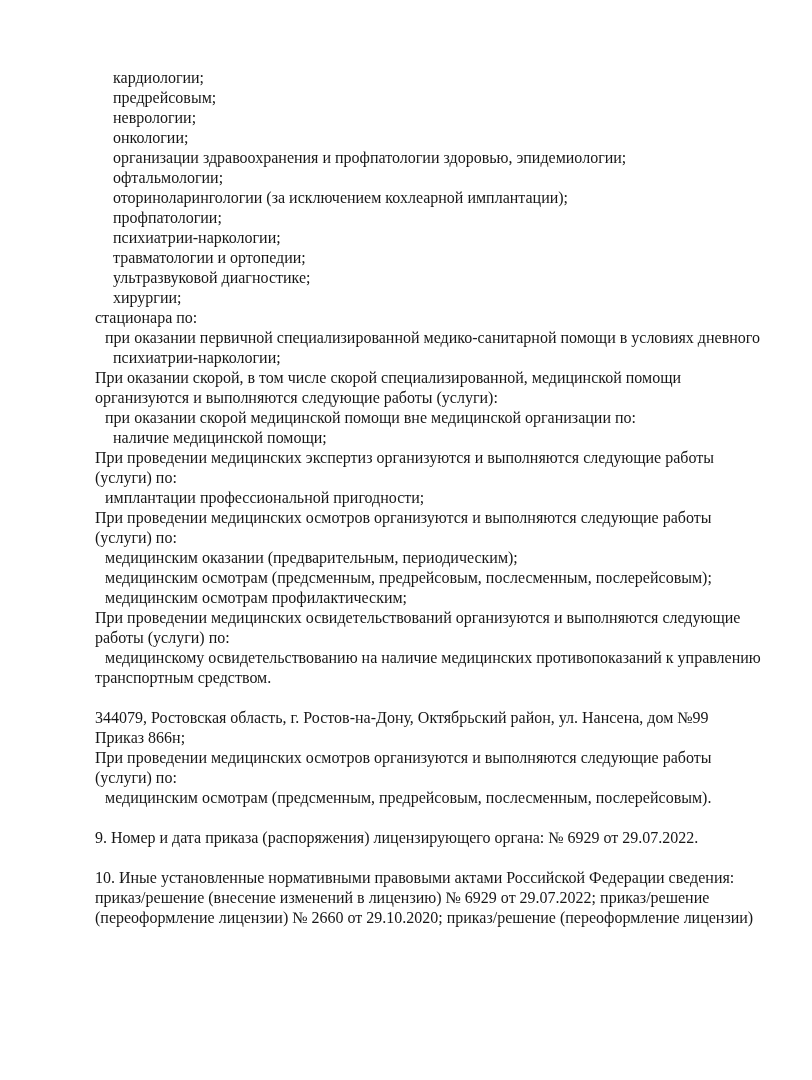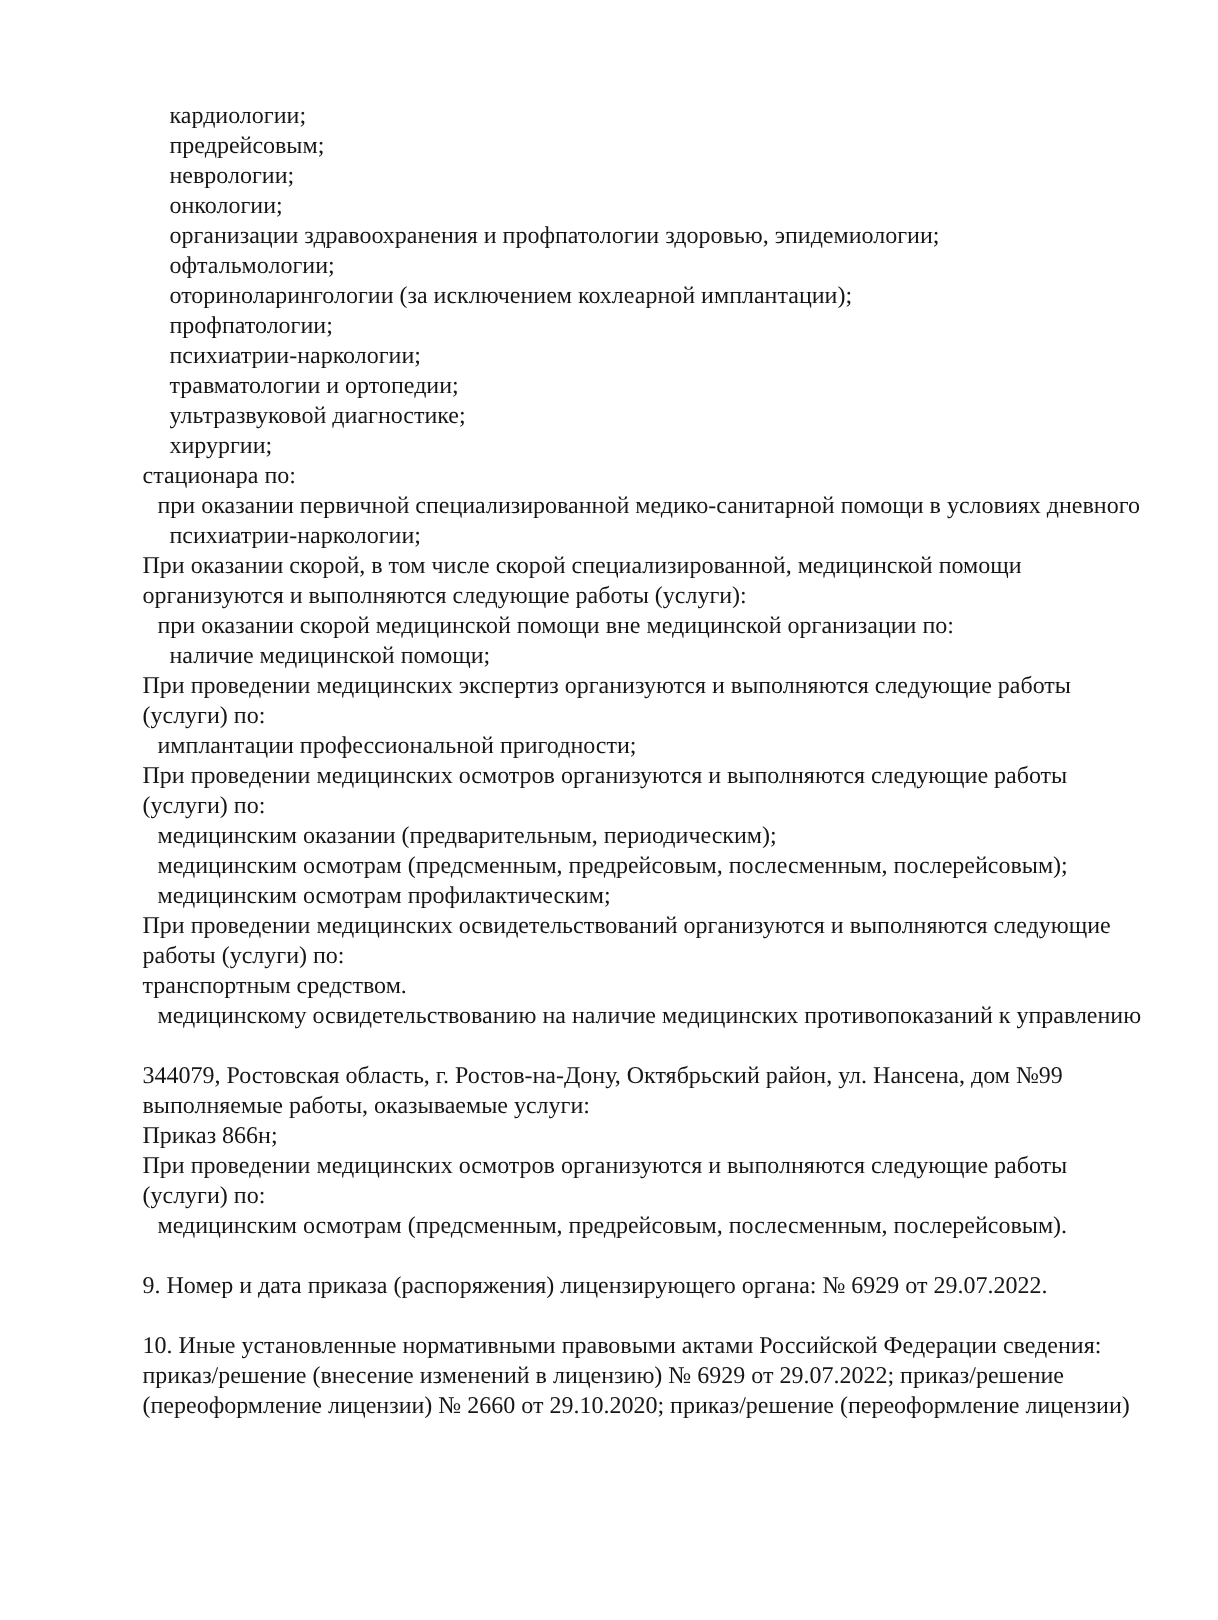--- a/index.html
+++ b/index.html
@@ -58,25 +58,24 @@
       <div class="doc-line">При проведении медицинских экспертиз организуются и выполняются следующие работы</div>
       <div class="doc-line">(услуги) по:</div>
       <div class="doc-line ind-1">имплантации профессиональной пригодности;</div>
       <div class="doc-line">При проведении медицинских осмотров организуются и выполняются следующие работы</div>
       <div class="doc-line">(услуги) по:</div>
       <div class="doc-line ind-1">медицинским оказании (предварительным, периодическим);</div>
       <div class="doc-line ind-1">медицинским осмотрам (предсменным, предрейсовым, послесменным, послерейсовым);</div>
       <div class="doc-line ind-1">медицинским осмотрам профилактическим;</div>
       <div class="doc-line">При проведении медицинских освидетельствований организуются и выполняются следующие</div>
       <div class="doc-line">работы (услуги) по:</div>
+      <div class="doc-line ind-1">медицинскому освидетельствованию на наличие медицинских противопоказаний к управлению</div>
       <div class="doc-line">транспортным средством.</div>
-      <div class="doc-line ind-1">медицинскому освидетельствованию на наличие медицинских противопоказаний к управлению</div>
       <div class="doc-line blank-line">&nbsp;</div>
       <div class="doc-line">344079, Ростовская область, г. Ростов-на-Дону, Октябрьский район, ул. Нансена, дом №99</div>
-      <div class="doc-line">выполняемые работы, оказываемые услуги:</div>
       <div class="doc-line">Приказ 866н;</div>
       <div class="doc-line">При проведении медицинских осмотров организуются и выполняются следующие работы</div>
       <div class="doc-line">(услуги) по:</div>
       <div class="doc-line ind-1">медицинским осмотрам (предсменным, предрейсовым, послесменным, послерейсовым).</div>
       <div class="doc-line blank-line">&nbsp;</div>
       <div class="doc-line">9. Номер и дата приказа (распоряжения) лицензирующего органа: № 6929 от 29.07.2022.</div>
       <div class="doc-line blank-line">&nbsp;</div>
       <div class="doc-line">10. Иные установленные нормативными правовыми актами Российской Федерации сведения:</div>
       <div class="doc-line">приказ/решение (внесение изменений в лицензию) № 6929 от 29.07.2022; приказ/решение</div>
       <div class="doc-line">(переоформление лицензии) № 2660 от 29.10.2020; приказ/решение (переоформление лицензии)</div>

